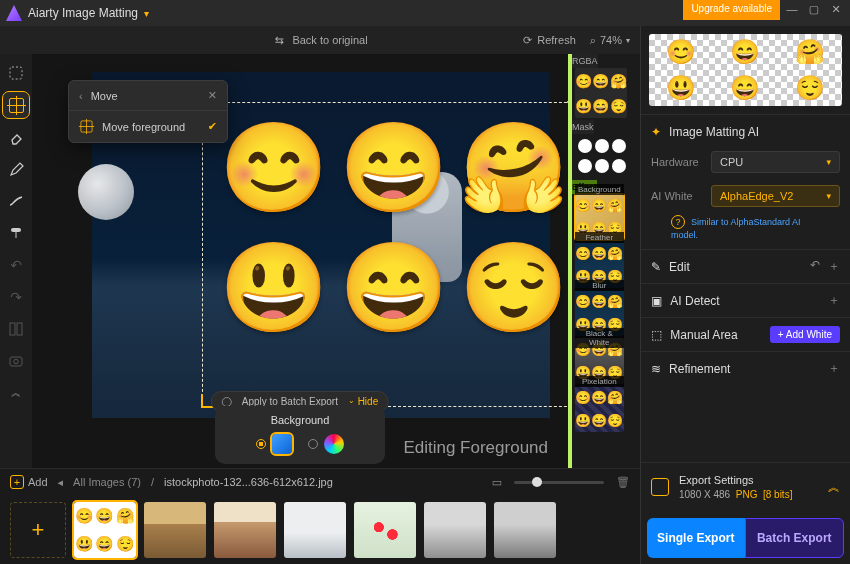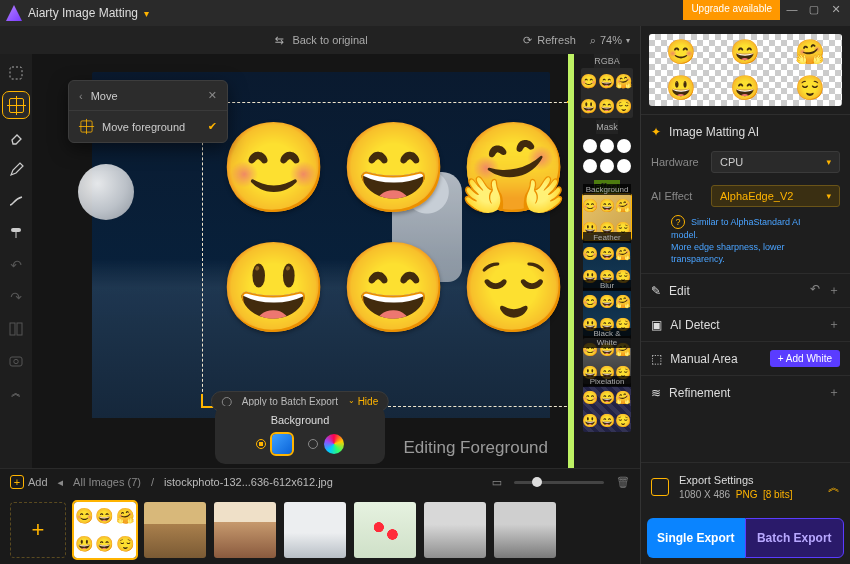--- a/index.html
+++ b/index.html
@@ -46,21 +46,21 @@
 .crosshair::after{top:6px;left:-3px;height:1px;width:19px}
 .batch-pill{position:absolute;left:50%;bottom:56px;transform:translateX(-50%);background:#2b2b2b;border:1px solid #3a3a3a;border-radius:14px;display:flex;align-items:center;gap:10px;padding:4px 10px;font-size:10px;color:#bbb;z-index:4}
 .radio{width:10px;height:10px;border:1.5px solid #888;border-radius:50%;display:inline-block}
 .bg-panel{position:absolute;left:50%;bottom:4px;transform:translateX(-50%);width:170px;background:#2b2b2b;border-radius:10px;padding:8px 12px 10px;text-align:center;z-index:4}
 .bg-panel .ttl{font-size:11px;color:#ddd;margin-bottom:8px}
 .bg-opts{display:flex;justify-content:center;gap:16px;align-items:center}
 .opt{display:flex;align-items:center;gap:6px}
 .swatch-img{width:20px;height:20px;border-radius:4px;background:linear-gradient(135deg,#3fa0ff,#0a63d8);outline:2px solid #ffb400}
 .swatch-col{width:20px;height:20px;border-radius:50%;background:conic-gradient(#ff004c,#ffcc00,#33ff66,#00ccff,#9050ff,#ff004c)}
 .status{position:absolute;right:20px;bottom:10px;font-size:17px;color:#9a9a9a}
-.preview-col{width:72px;background:#1b1b1b;border-left:6px solid #bef264;display:flex;flex-direction:column;align-items:center;font-size:9px;color:#aaa;overflow:hidden}
+.preview-col{width:72px;background:#1b1b1b;border-left:4px solid #bef264;display:flex;flex-direction:column;align-items:flex-start;font-size:9px;color:#aaa;overflow:hidden}
 .pv-lbl{background:#232323;text-align:center;padding:2px 0}
 .pv-lbl.on{background:#4d7c0f;color:#1a1a1a;font-weight:700}
 .pv-box{height:50px;background:#2a2a2a;margin:0 3px 2px;border-radius:2px;display:grid;grid-template-columns:repeat(3,1fr);grid-auto-rows:1fr;place-items:center;font-size:14px}
 .pv-mask{height:44px;margin:0 3px 2px;display:grid;grid-template-columns:repeat(3,1fr);grid-auto-rows:1fr;place-items:center;gap:3px;padding:3px}
 .pv-mask span{width:14px;height:14px;background:#fff;border-radius:50%}
 .fx{height:46px;margin:0 3px 2px;border-radius:2px;display:grid;grid-template-columns:repeat(3,1fr);place-items:center;font-size:13px;position:relative;outline:1px solid transparent}
 .fx.sel-fx{outline:1px solid #ffb400}
 .fx .cap{position:absolute;top:-10px;left:0;right:0;background:rgba(0,0,0,.75);text-align:center;font-size:8px;padding:1px 0}
 .fx.bg{background:linear-gradient(135deg,#e8c36a,#caa24a)}
 .fx.feather{background:linear-gradient(180deg,#0b2a44,#163a56)}
@@ -371,27 +371,27 @@
      <span>Image Matting AI</span>
    </div>
    <div class="rp-row">
      <span style="width:52px;color:#888">Hardware</span>
      <div class="sel-box">
           <span>CPU</span>
           <span style="color:#ffb400;font-size:9px">▾</span>
         </div>
    </div>
    <div class="rp-row">
-     <span style="width:52px;color:#888">AI Effect</span>
+     <span style="width:52px;color:#888">AI White</span>
      <div class="sel-box gold">
           <span>AlphaEdge_V2</span>
           <span style="font-size:9px">▾</span>
         </div>
    </div>
-   <div class="hint"><span class="q">?</span><span>Similar to AlphaStandard AI model.</span><br><span>More edge sharpness, lower transparency.</span></div>
+   <div class="hint"><span class="q">?</span><span>Similar to AlphaStandard AI model.</span><br></div>
 
    <div class="section">
      <span>✎</span>
         <span>Edit</span>
      <span class="r">
           <span>↶</span>
           <span>＋</span>
         </span>
    </div>
    <div class="section">

